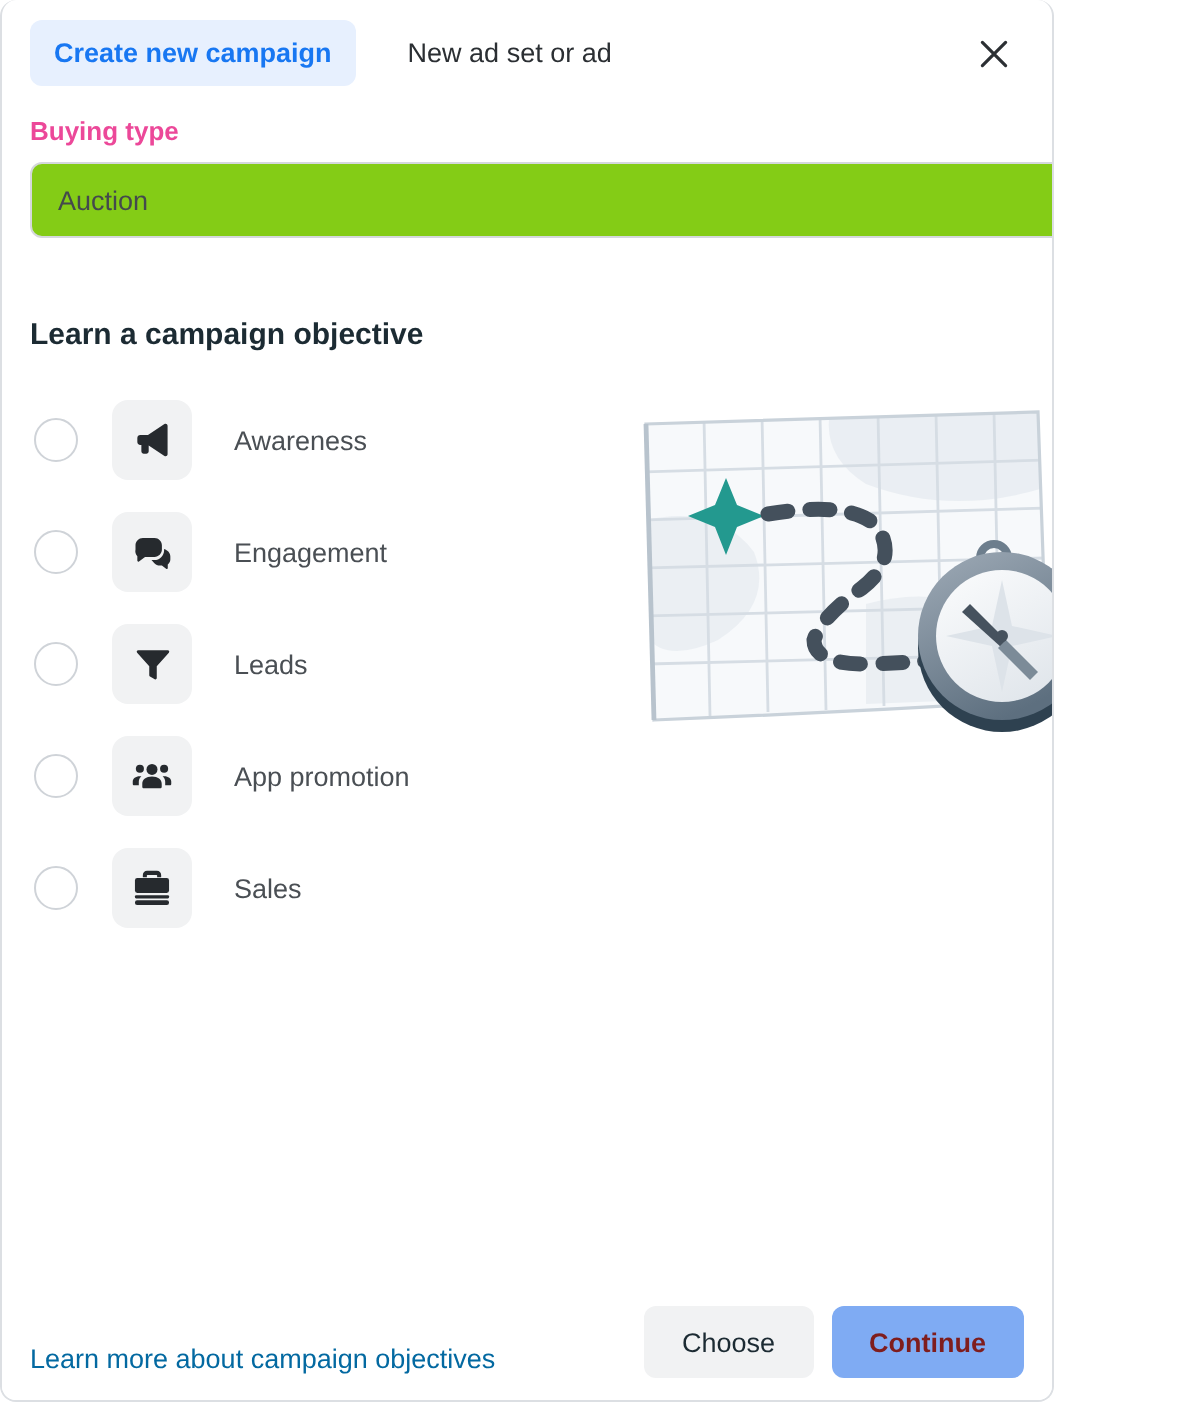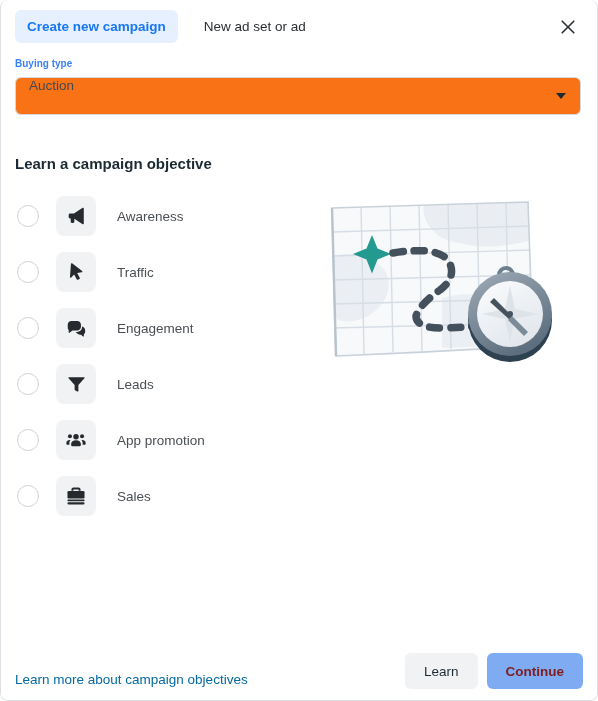--- a/index.html
+++ b/index.html
@@ -10,21 +10,21 @@
   body {
     width: 598px;
     height: 701px;
     font-family: "Liberation Sans", sans-serif;
     -webkit-font-smoothing: antialiased;
     overflow: hidden;
   }
 
   .dialog {
     position: relative;
-    width: 598px;
+    width: 527px;
     height: 701px;
     box-sizing: border-box;
     background: #ffffff;
     border-radius: 8px;
     border: 1px solid #dcdfe3;
     border-top: none;
     overflow: hidden;
   }
 
   
@@ -70,34 +70,35 @@
     border: none;
     background: transparent;
   }
   .close-btn svg { display:block; }
 
   
   .body {
     padding: 0 14px;
   }
   .field-label {
-    font-size: 10px;
+    font-size: 13px;
     font-weight: 700;
-    color: #3b82f6;
+    color: #ec4899;
     margin: 6px 0 8px 0;
   }
   .select-wrap {
     position: relative;
     width: 566px;
     height: 38px;
     box-sizing: border-box;
     border: 1px solid #d5d8dc;
     border-radius: 6px;
-    background: #f97316;
-    display: flex;
+    background: #84cc16;
+    display: flex;
+    align-items: center;
     cursor: pointer;
   }
   .select-value {
     font-size: 13.5px;
     color: #44494d;
     padding-left: 13px;
   }
   .caret {
     position: absolute;
     right: 14px;
@@ -263,29 +264,20 @@
         <div class="objective">
           <span class="radio"></span>
           <span class="icon-tile">
             <svg width="22" height="22" viewBox="0 0 24 24" fill="#262a2e">
               <path d="M20.5 4.2c0-.9-1-1.4-1.7-.9L9.8 9.3H5.6c-.9 0-1.6.7-1.6 1.6v2.2c0 .9.7 1.6 1.6 1.6h.6v3.5c0 .7.6 1.3 1.3 1.3h1.4c.7 0 1.3-.6 1.3-1.3v-3.5h-.4l9 6c.7.5 1.7 0 1.7-.9V4.2z"></path>
             </svg>
           </span>
           <span class="objective-label">Awareness</span>
         </div>
 
-        <div class="objective">
-          <span class="radio"></span>
-          <span class="icon-tile">
-            <svg width="22" height="22" viewBox="0 0 24 24" fill="#262a2e">
-              <path d="M6.5 3.1c0-.6.7-1 1.2-.6l11 8.4c.6.5.3 1.4-.5 1.5l-4.9.6 2.9 5.5c.2.4.1.9-.4 1.1l-1.8.9c-.4.2-.9 0-1.1-.4l-2.9-5.5-3.2 3.5c-.5.6-1.4.2-1.4-.6L6.5 3.1z"></path>
-            </svg>
-          </span>
-          <span class="objective-label">Traffic</span>
-        </div>
 
         <div class="objective">
           <span class="radio"></span>
           <span class="icon-tile">
             <svg width="22" height="22" viewBox="0 0 24 24" fill="#262a2e">
               <path d="M3 8.3c0-2.2 1.8-4 4-4h6.4c2.2 0 4 1.8 4 4v2.4c0 2.2-1.8 4-4 4H8.2l-3.3 2.5c-.4.3-.9 0-.9-.5v-2.4A4 4 0 0 1 3 10.7V8.3z"></path>
               <path d="M18.6 10.4v.6c0 3-2.4 5.4-5.4 5.4h-1.5l1.6 1.7c.8.8 1.8 1.3 3 1.3h1.1l2.3 1.8c.4.3.9 0 .9-.5v-1.9c.8-.6 1.4-1.6 1.4-2.7v-1.6c0-1.9-1.4-3.5-3.4-4.1z"></path>
             </svg>
           </span>
           <span class="objective-label">Engagement</span>
@@ -396,18 +388,18 @@
         </span>
 
       </div>
 
     </div>
   </div>
 
   <div class="footer">
     <a class="learn-link">Learn more about campaign objectives</a>
     <div class="footer-actions">
-      <button class="btn btn-cancel">Learn</button>
+      <button class="btn btn-cancel">Choose</button>
       <button class="btn btn-continue">Continue</button>
     </div>
   </div>
 
 </div>
 
 </body></html>

